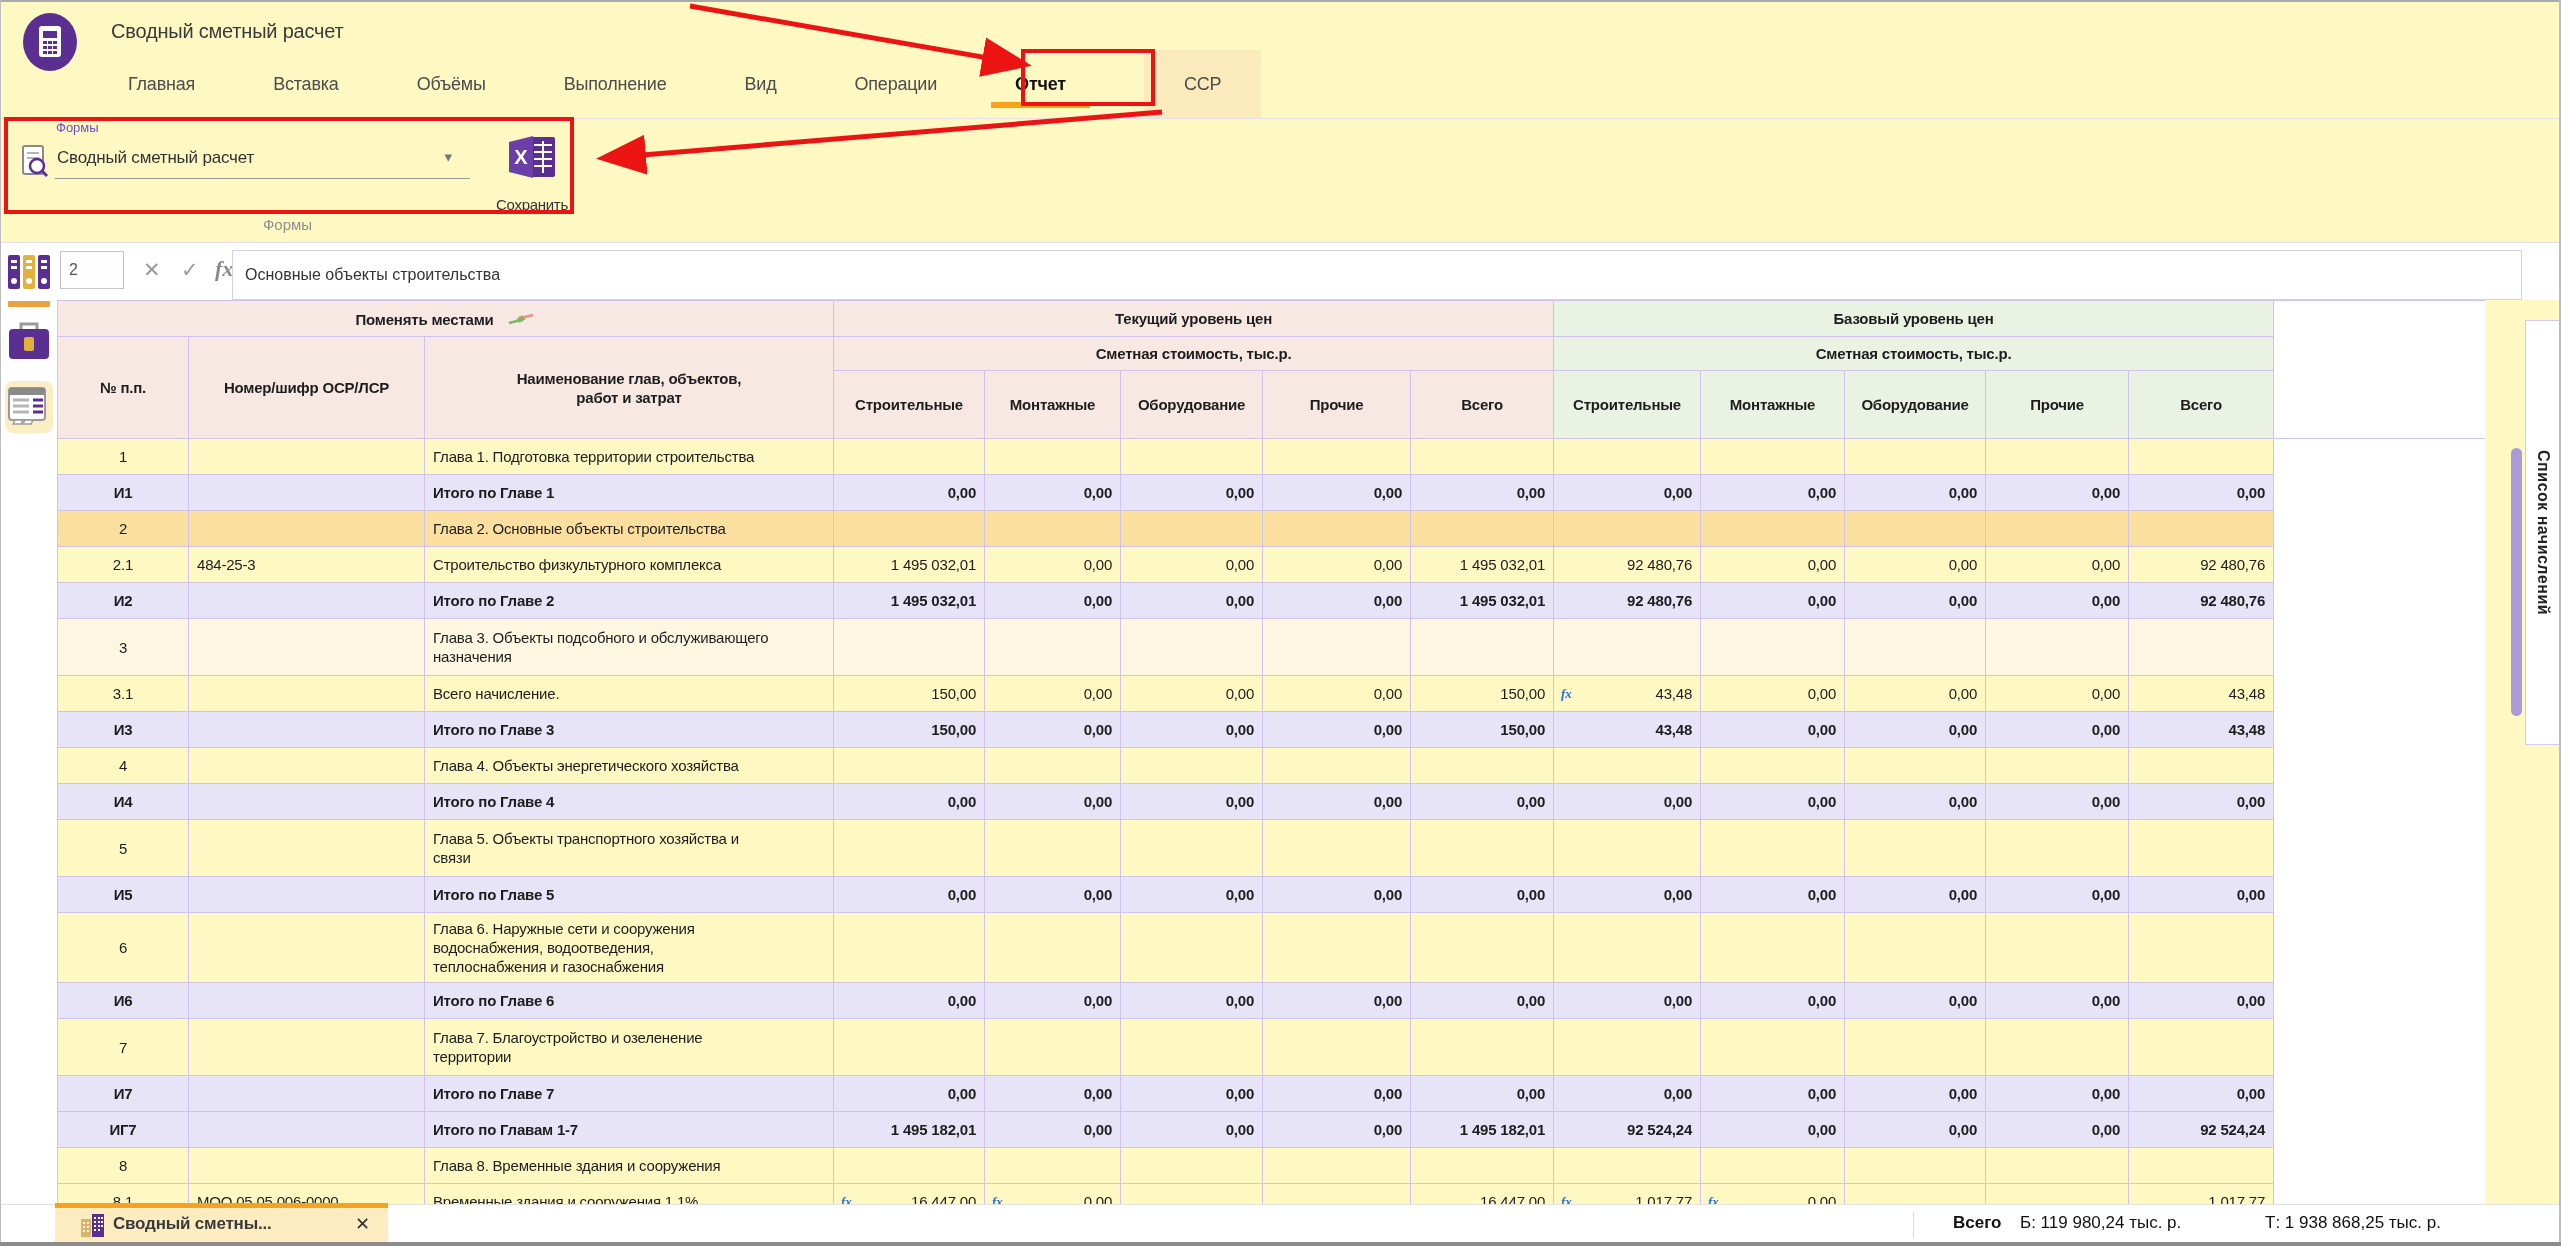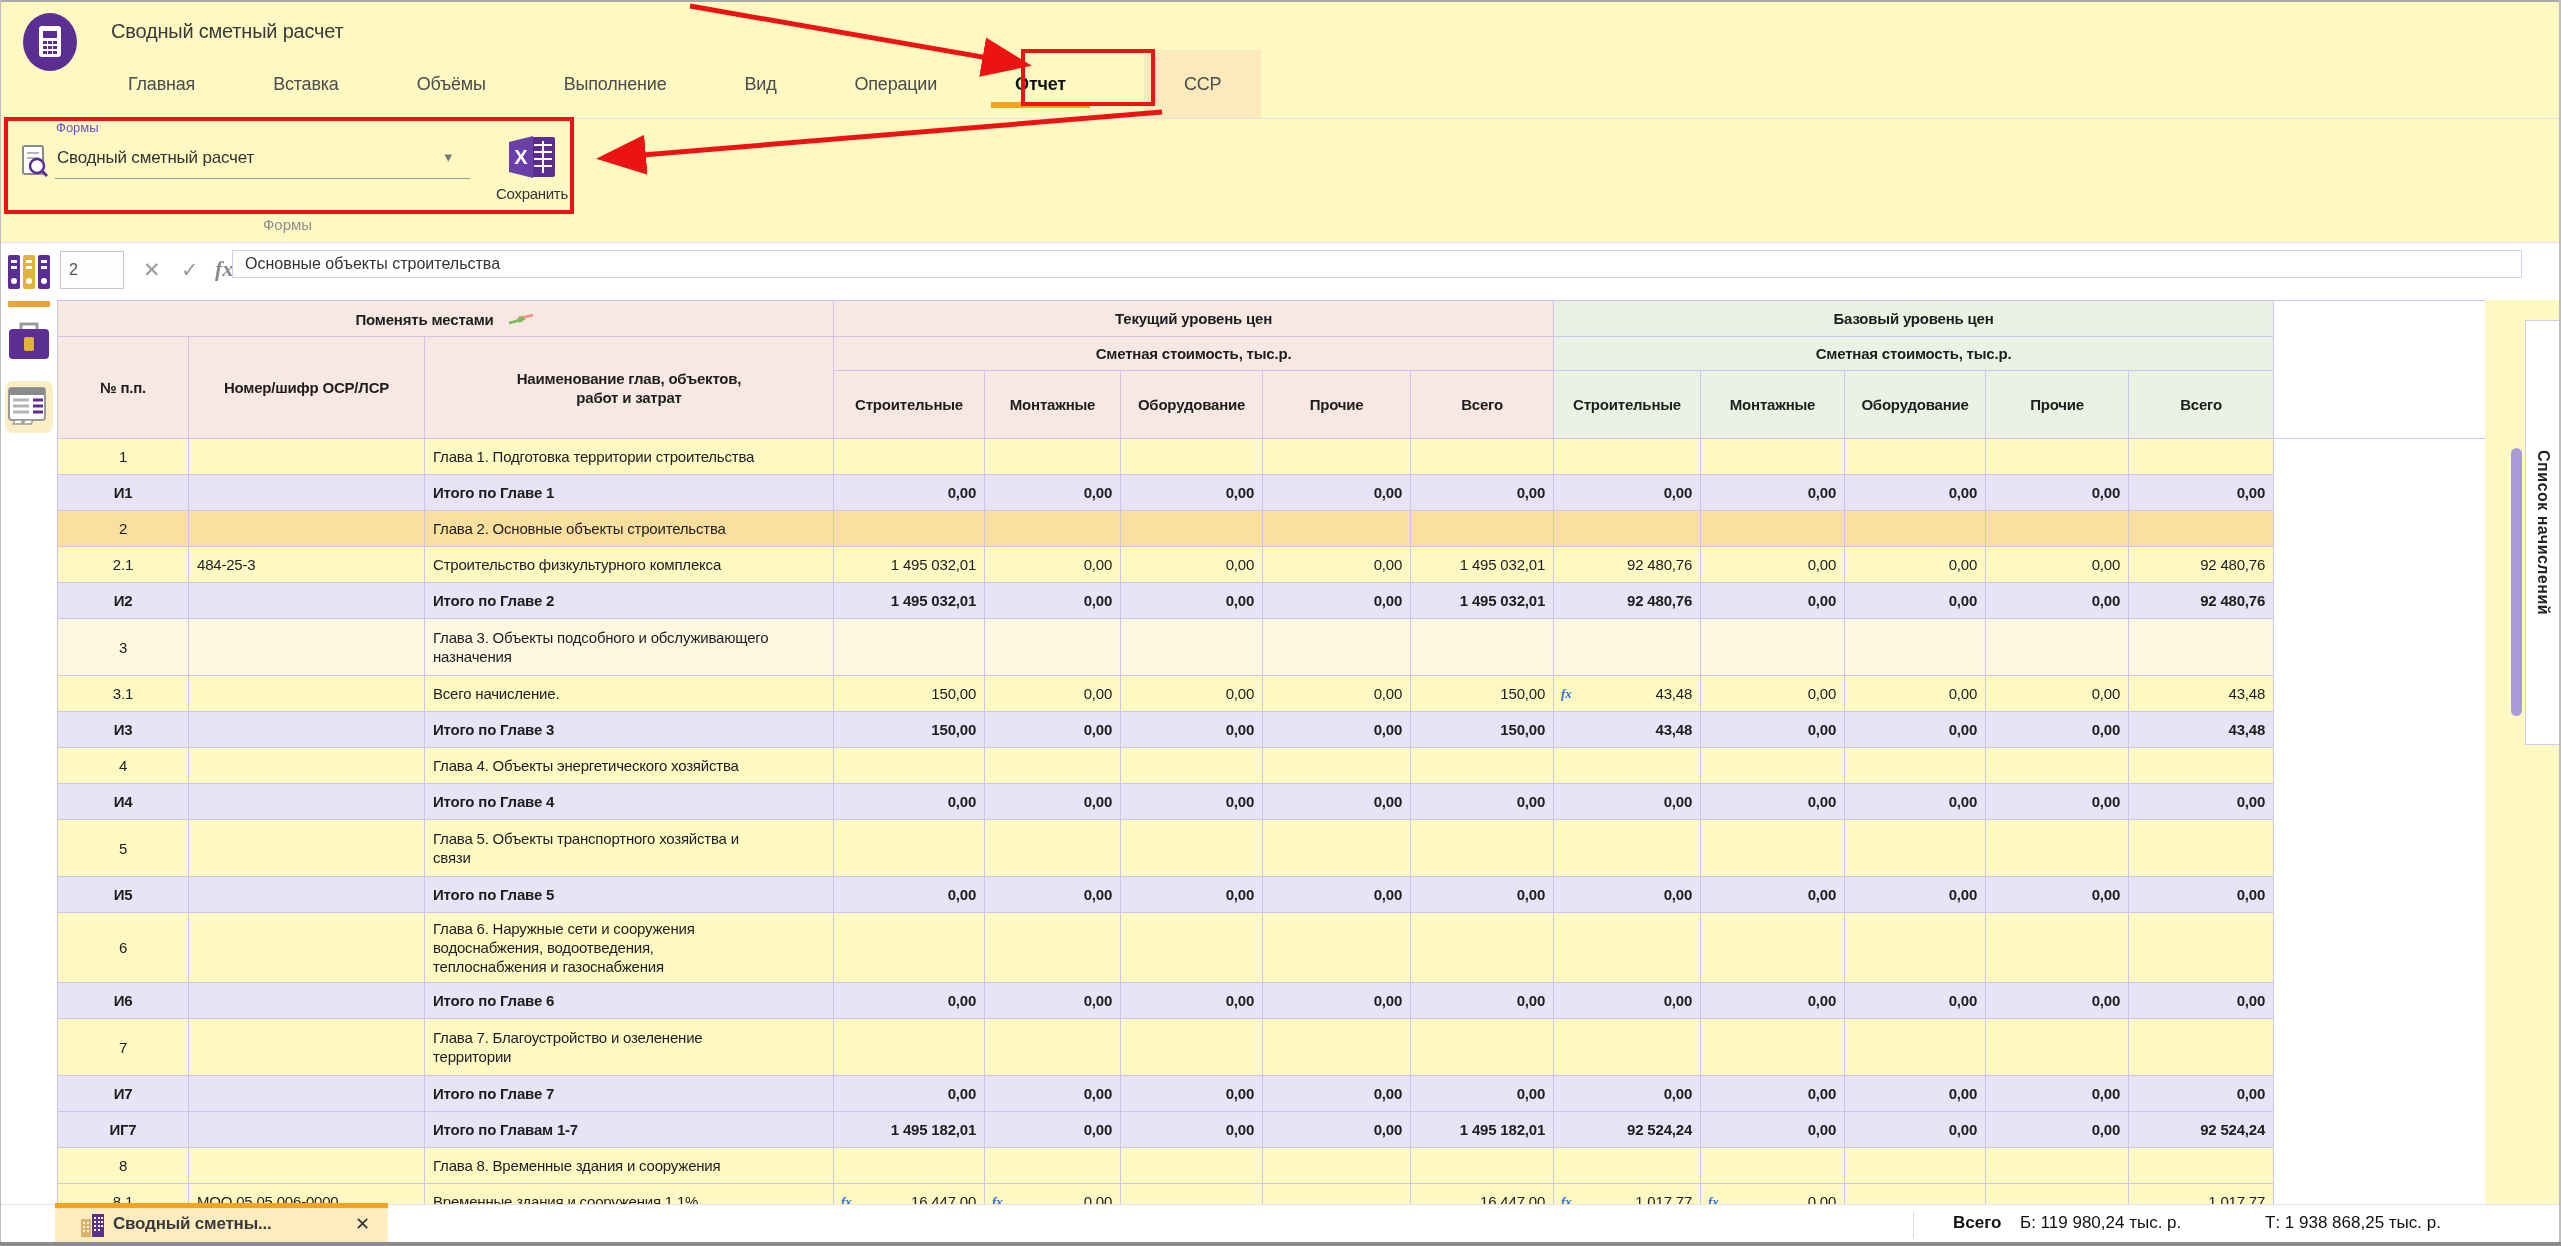--- a/index.html
+++ b/index.html
@@ -23,38 +23,38 @@
   .divider2{position:absolute;left:0;top:242px;width:2561px;height:1px;background:#e4def5;}
 
   
   .forms-label{position:absolute;left:56px;top:120px;font-size:13px;color:#6a50c7;}
   .doc-search-icon{position:absolute;left:20px;top:144px;width:30px;height:34px;}
   .forms-dd{position:absolute;left:55px;top:140px;width:415px;height:38px;border-bottom:1px solid #9a9a9a;cursor:pointer;}
   .forms-dd .val{position:absolute;left:2px;top:8px;font-size:17px;color:#333;letter-spacing:-0.2px;}
   .forms-dd .caret{position:absolute;right:18px;top:8px;font-size:15px;color:#777;}
   .save-btn{position:absolute;left:492px;top:134px;width:80px;height:74px;text-align:center;cursor:pointer;}
   .save-btn .xl{display:block;margin:0 auto;}
-  .save-btn .lbl{display:block;margin-top:5px;font-size:15px;color:#333;letter-spacing:-0.3px;}
+  .save-btn .lbl{display:block;margin-top:16px;font-size:15px;color:#333;letter-spacing:-0.3px;}
   .group-caption{position:absolute;left:0;top:216px;width:575px;text-align:center;font-size:15px;color:#8f8f8f;}
 
   
   .left-strip{position:absolute;left:0;top:243px;width:57px;height:1003px;background:#fff;border-right:1px solid #ddd6f2;}
   .strip-icon{position:relative;width:44px;margin:10px auto 0 auto;cursor:pointer;}
   .strip-active-bg{background:#fceec4;border-radius:8px;padding:4px 2px;}
   .binders-bar{width:42px;height:6px;background:#e8a33d;margin:2px auto 0 auto;border-radius:1px;}
 
   
   .fbar{position:absolute;left:57px;top:243px;width:2504px;height:57px;background:#fff;}
   .fnum{position:absolute;left:3px;top:8px;width:64px;height:38px;border:1px solid #c6c6c6;background:#fdfdfd;
         font-family:inherit;font-size:16px;color:#555;padding:0 8px;box-sizing:border-box;}
   .fx-cancel{position:absolute;left:86px;top:15px;font-size:21px;color:#9a9a9a;font-weight:700;cursor:pointer;}
   .fx-ok{position:absolute;left:124px;top:15px;font-size:21px;color:#9a9a9a;font-weight:700;cursor:pointer;}
   .fx-fx{position:absolute;left:158px;top:13px;font-size:22px;color:#8a8a8a;font-weight:700;font-style:italic;
          font-family:"Liberation Serif",serif;cursor:pointer;}
-  .ftext{position:absolute;left:175px;top:7px;width:2290px;height:28px;border:1px solid #d6cdf0;background:#fff;
+  .ftext{position:absolute;left:175px;top:7px;width:2290px;height:50px;border:1px solid #d6cdf0;background:#fff;
          font-family:inherit;font-size:16px;color:#333;padding:0 12px;box-sizing:border-box;}
 
   
   .table-wrap{position:absolute;left:57px;top:300px;width:2428px;height:905px;overflow:hidden;}
   table.grid{border-collapse:collapse;table-layout:fixed;width:2428px;font-size:15px;color:#1d1d1d;letter-spacing:-0.2px;}
   .grid th,.grid td{border:1px solid #cfc3ec;padding:2px 8px;vertical-align:middle;overflow:hidden;box-sizing:border-box;}
   .grid thead th{font-weight:700;text-align:center;line-height:19px;}
   .pinkbg{background:#f7e8e3;}
   .greenbg{background:#e9f2e3;}
   .extra-col{background:#ffffff;}

